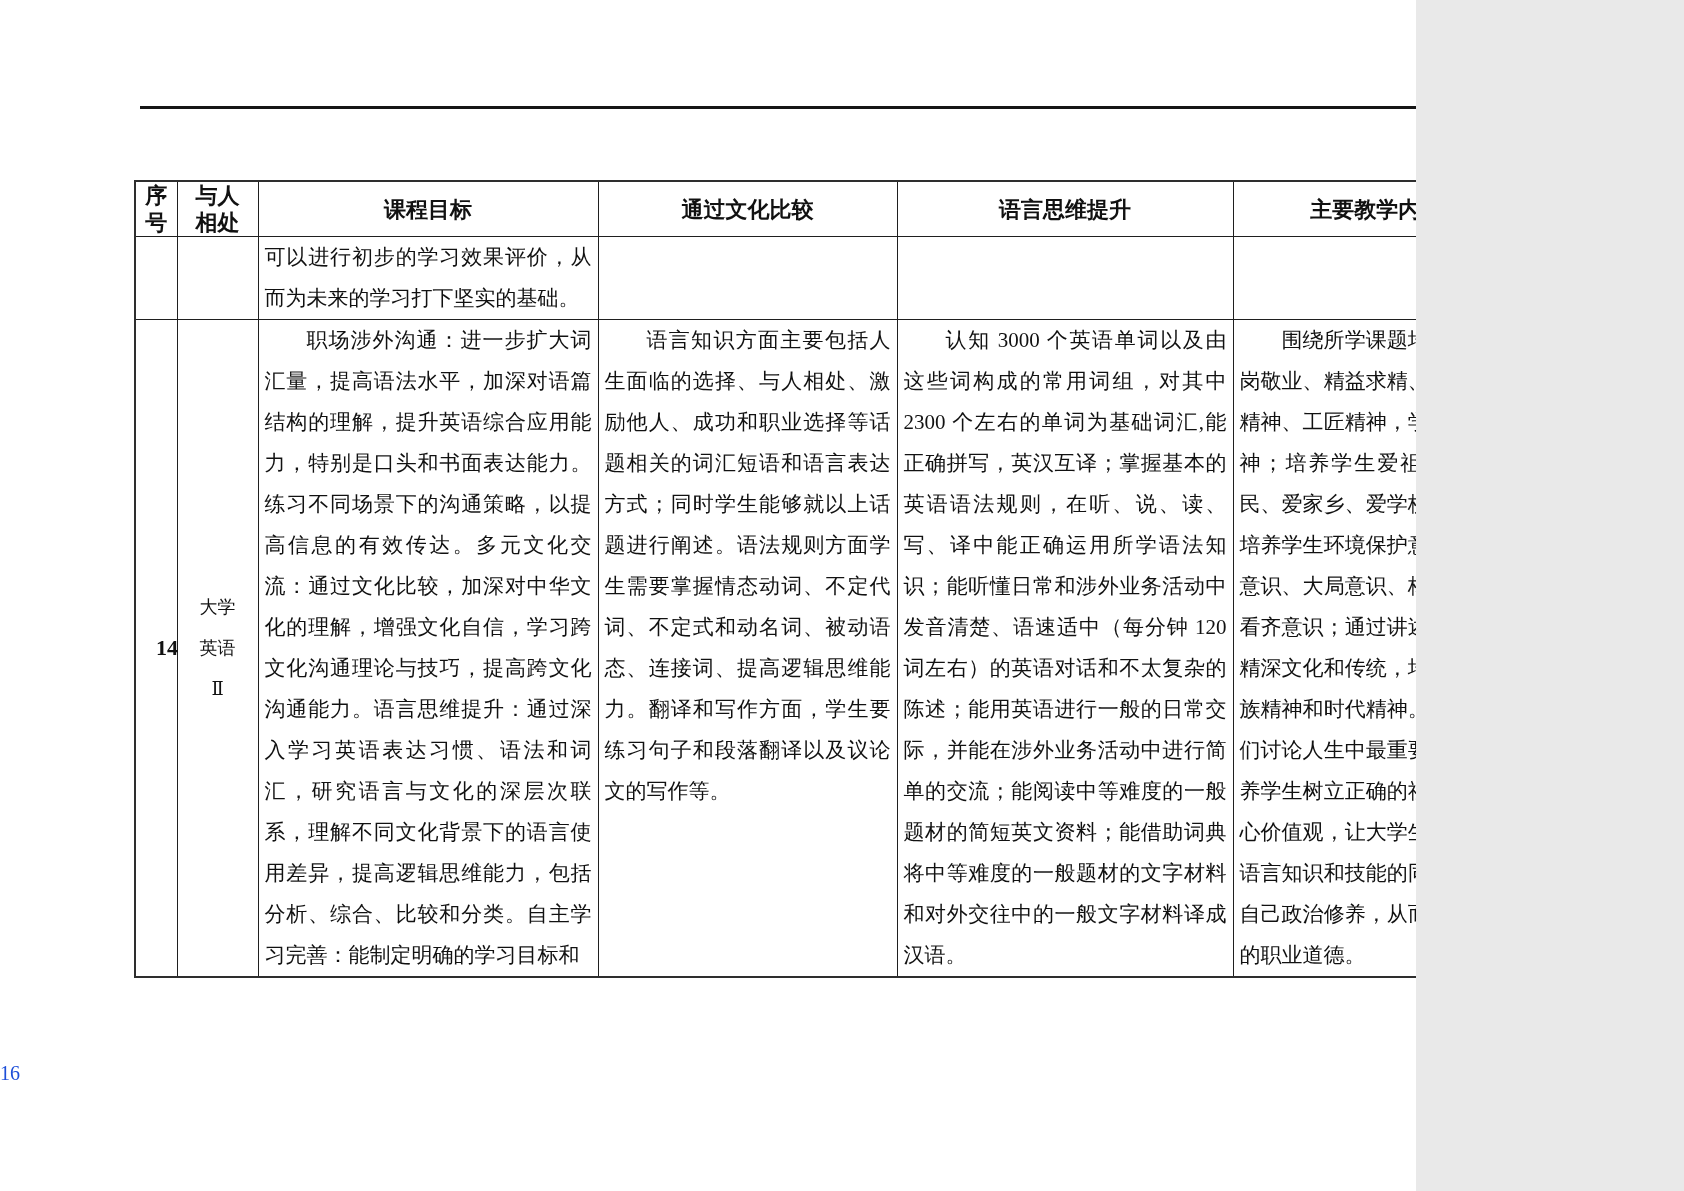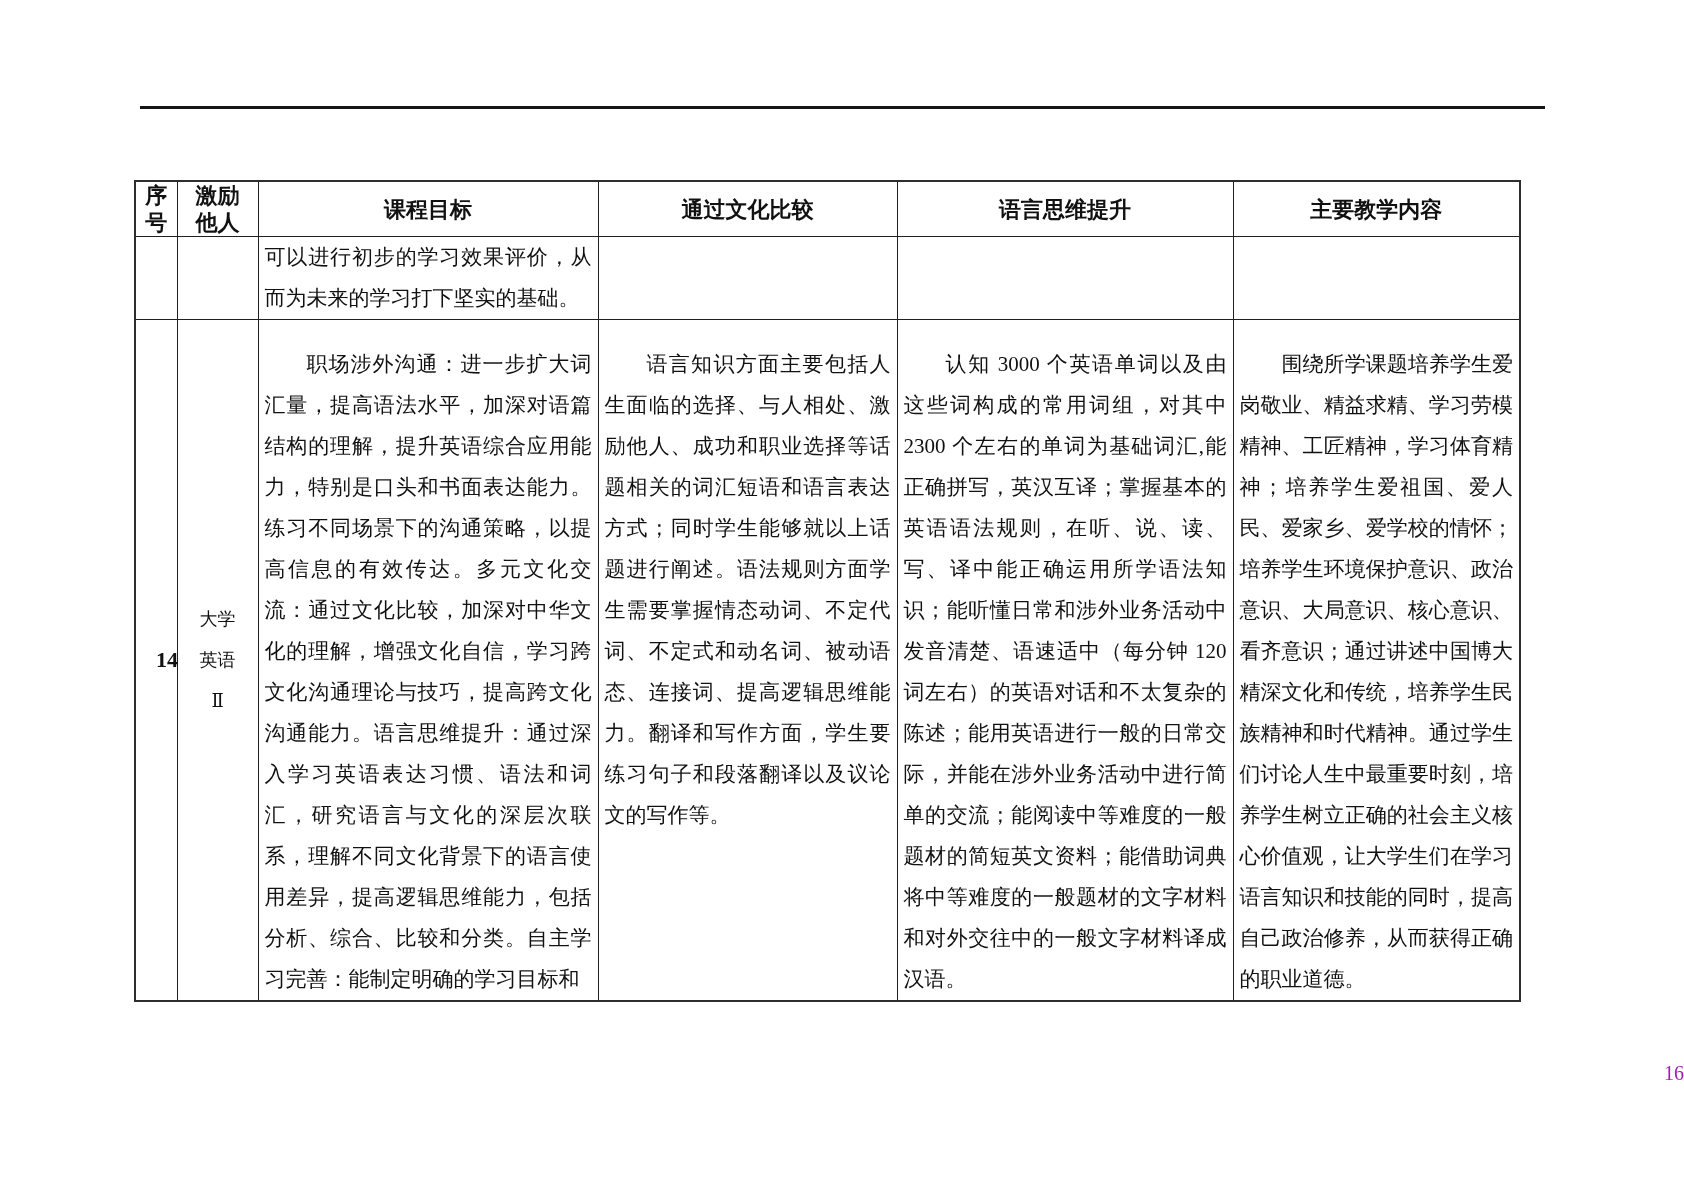--- a/index.html
+++ b/index.html
@@ -1,18 +1,18 @@
 <!DOCTYPE html>
 <html><head>
 <meta charset="utf-8">
 <style>
   html,body{margin:0;padding:0;background:#e9e9e9;}
   .page{
     position:relative;
-    width:1684px;height:1191px;
+    width:1416px;height:1191px;
     background:#ffffff;
     font-family:"Liberation Serif","DejaVu Serif",serif;
     color:#111;
     overflow:hidden;
   }
   .header-rule{
     position:absolute;
     left:140px;top:106px;
     width:1405px;height:3px;
     background:#151515;
@@ -43,37 +43,37 @@
   .hwrap{display:inline-block;text-align:center;vertical-align:middle;}
   .w1{width:1.3em;}
   .w2{width:2.6em;}
   td.txt{
     font-size:21px;
     line-height:41px;
     text-align:justify;
     text-justify:inter-character;
     vertical-align:top;
   }
-  td.txt .indent{text-indent:2em;margin-top:24px;}
+  td.txt .indent{text-indent:2em;}
   td.mid{vertical-align:middle;text-align:center;}
   td.seq{
     font-weight:bold;
     font-size:22px;
     padding-left:20px;
   }
   td.cname{
     font-size:18px;
     line-height:41px;
   }
   .page-number{
     position:absolute;
     left:0;right:0;top:1062px;
-    text-align:right;
+    text-align:left;
     font-size:20px;
-    color:#a21caf;
+    color:#1d4ed8;
   }
   .cellp{margin:0;}
 </style>
 </head>
 <body>
 
 <div class="page">
 
   <div class="header-rule"></div>
 
@@ -82,21 +82,21 @@
       <col style="width:42px">
       <col style="width:81px">
       <col style="width:340px">
       <col style="width:299px">
       <col style="width:336px">
       <col style="width:287px">
     </colgroup>
     <thead>
       <tr>
         <th><span class="hwrap w1">序号</span></th>
-        <th><span class="hwrap w2">激励他人</span></th>
+        <th><span class="hwrap w2">与人相处</span></th>
         <th>课程目标</th>
         <th>通过文化比较</th>
         <th>语言思维提升</th>
         <th>主要教学内容</th>
       </tr>
     </thead>
     <tbody>
       <tr class="row-cont">
         <td class="mid seq"></td>
         <td class="mid cname"></td>

